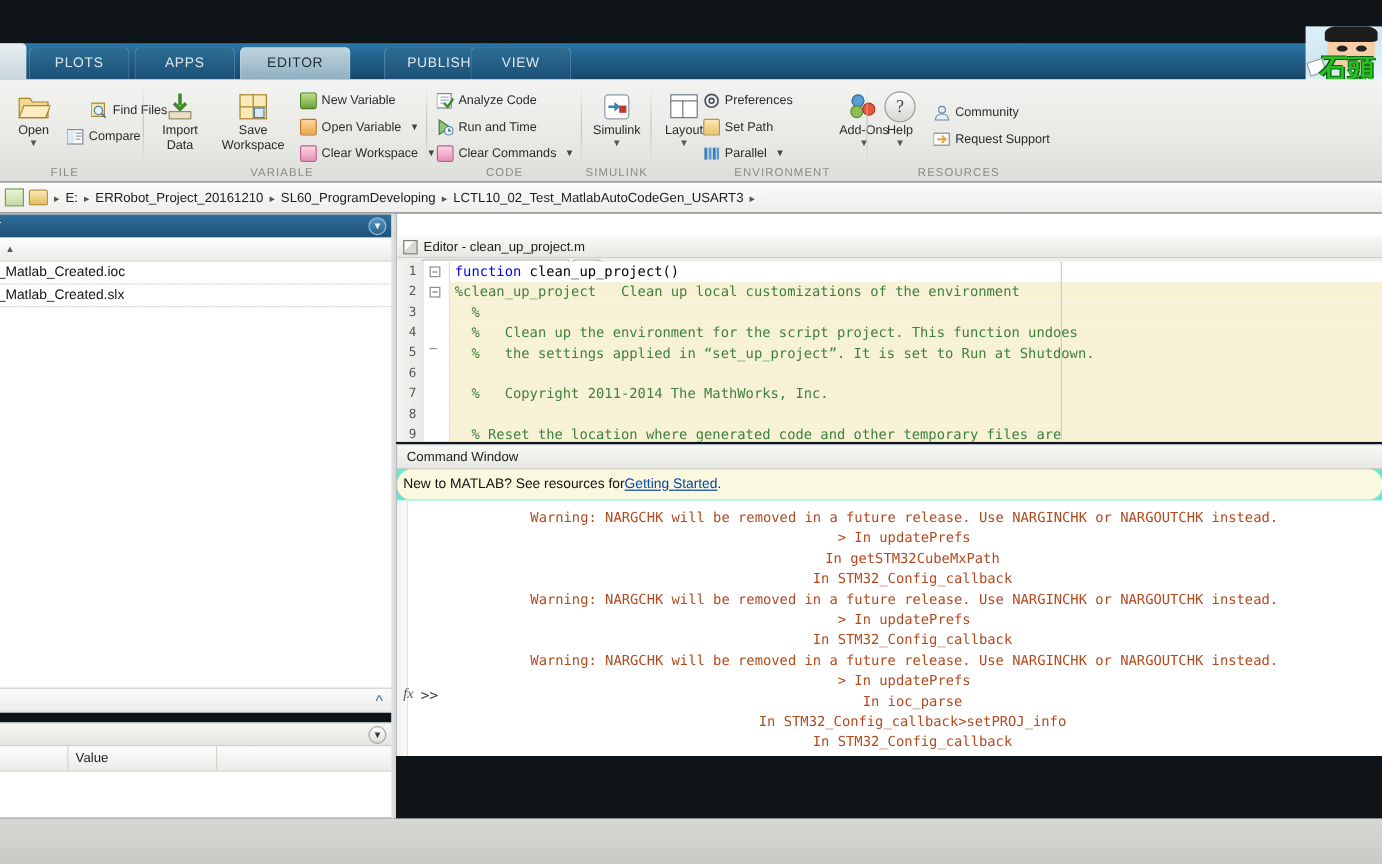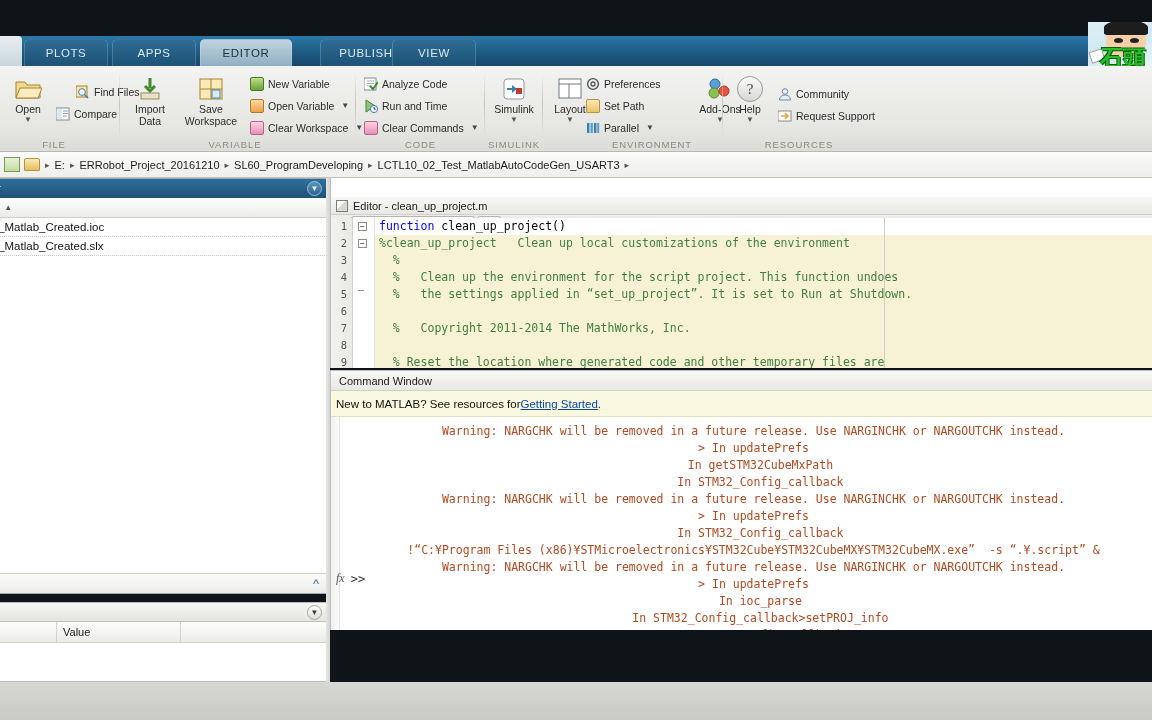--- a/index.html
+++ b/index.html
@@ -287,21 +287,21 @@
     position:absolute; left:330px; top:370px; width:822px; height:260px;
     background:#5eead4; border-left:1px solid #b8bfc4; border-top:1px solid #b8bfc4;text-align:center;
   }
   .cw-title {
     height:20px; background:linear-gradient(180deg,#f8f8f6,#e7e7e3);
     border-bottom:1px solid #cfcfca; font-size:11px; color:#1c1c1c;
     display:flex; align-items:center; padding-left:8px;
   }
   .cw-banner {
     height:26px; background:#faf8df; border-bottom:1px solid #e3dfb8;
-    display:flex; align-items:center; padding-left:5px; font-size:11.5px; color:#111;
+    display:flex; align-items:center; padding-left:5px; font-size:11.5px; color:#111;border-radius:12px;
   }
   .cw-banner a { color:#0645ad; text-decoration:underline; }
   .cw-body {
     position:absolute; left:0; top:46px; right:0; bottom:0; background:#fff; overflow:hidden;
   }
   .cw-stripe {
     position:absolute; left:0; top:0; width:9px; height:100%;
     background:linear-gradient(90deg,#f0f0ee,#fbfbfa); border-right:1px solid #e2e2de;
   }
   .cw-lines {
@@ -708,21 +708,20 @@
     <div class="cw-body">
       <div class="cw-stripe"></div>
       <div class="cw-lines">
         <div class="cw-line">Warning: NARGCHK will be removed in a future release. Use NARGINCHK or NARGOUTCHK instead.</div>
         <div class="cw-line">&gt; In updatePrefs</div>
         <div class="cw-line">  In getSTM32CubeMxPath</div>
         <div class="cw-line">  In STM32_Config_callback</div>
         <div class="cw-line">Warning: NARGCHK will be removed in a future release. Use NARGINCHK or NARGOUTCHK instead.</div>
         <div class="cw-line">&gt; In updatePrefs</div>
         <div class="cw-line">  In STM32_Config_callback</div>
-        <div class="cw-line">!“C:¥Program Files (x86)¥STMicroelectronics¥STM32Cube¥STM32CubeMX¥STM32CubeMX.exe”  -s “.¥.script” &amp;</div>
         <div class="cw-line">Warning: NARGCHK will be removed in a future release. Use NARGINCHK or NARGOUTCHK instead.</div>
         <div class="cw-line">&gt; In updatePrefs</div>
         <div class="cw-line">  In ioc_parse</div>
         <div class="cw-line">  In STM32_Config_callback&gt;setPROJ_info</div>
         <div class="cw-line">  In STM32_Config_callback</div>
       </div>
       <div class="cw-prompt">
         <span class="fx">fx</span>
         <span>&gt;&gt;</span>
       </div>

